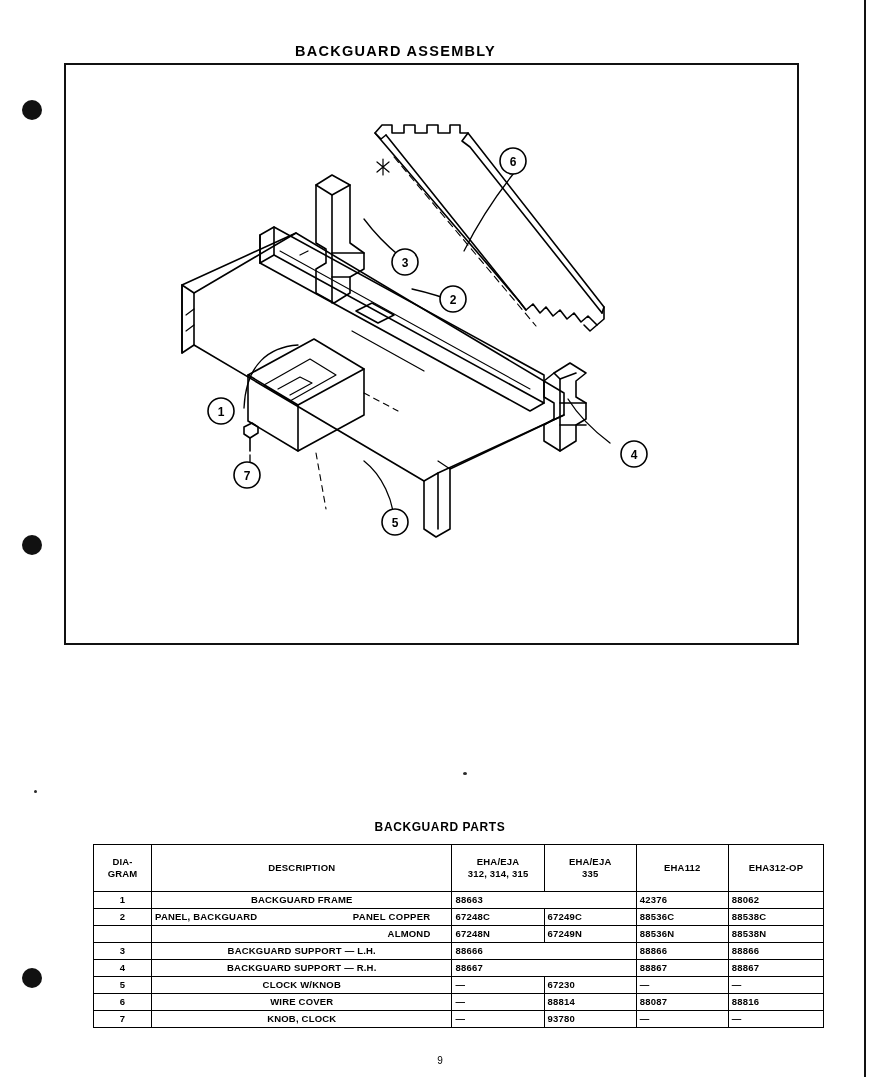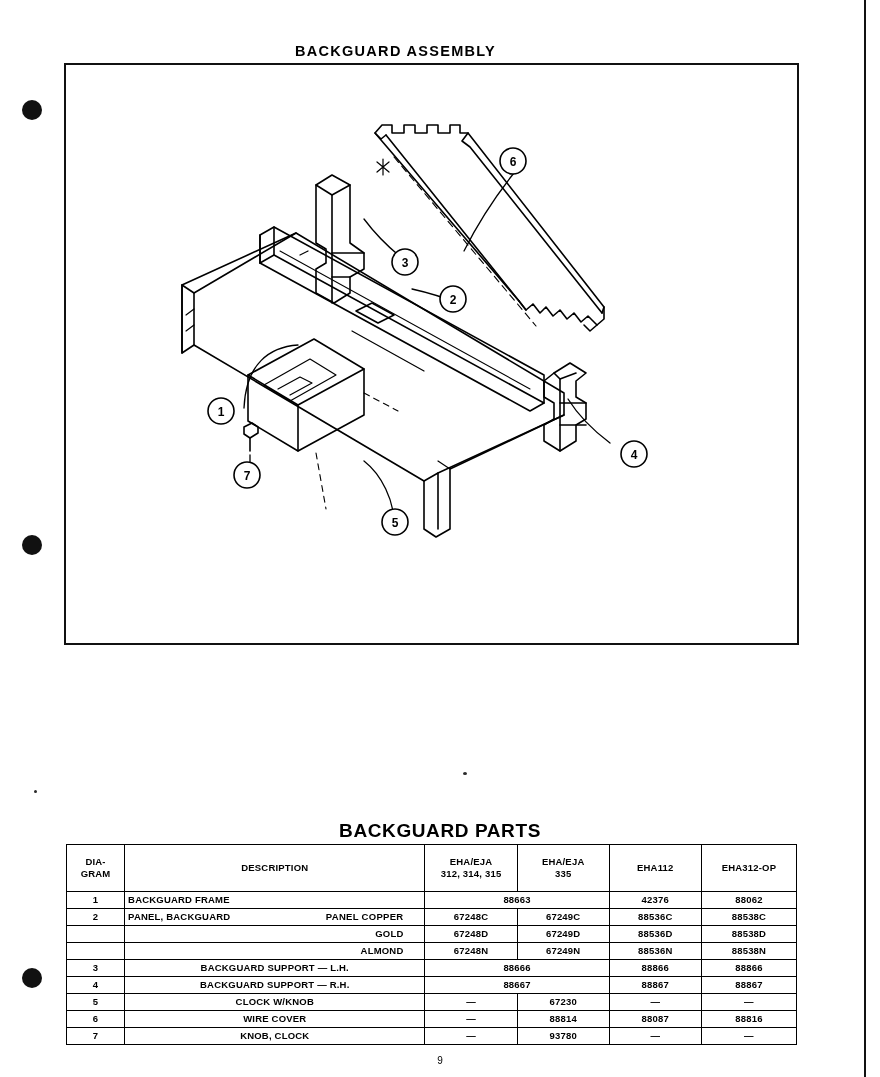--- a/index.html
+++ b/index.html
@@ -87,59 +87,60 @@
     fill: #000;
   }
 
   
   .parts-title {
     position: absolute;
     top: 820px;
     left: 0;
     width: 880px;
     text-align: center;
-    font-size: 19px;
+    font-size: 12px;
     letter-spacing: 0.6px;
     font-weight: bold;
   }
 
   .table-wrap {
     position: absolute;
     left: 66px;
     top: 844px;
     width: 731px;
   }
   table.parts {
     border-collapse: collapse;
     width: 731px;
     table-layout: fixed;
     font-size: 9.5px;
     font-weight: bold;
     letter-spacing: 0.2px;
+    margin-left: 27px;
   }
   table.parts, table.parts th, table.parts td {
     border: 1px solid #000;
   }
   table.parts th {
     text-align: center;
     vertical-align: middle;
     padding: 3px 2px;
     font-size: 9.5px;
     line-height: 1.25;
     height: 40px;
   }
   table.parts td {
     padding: 1px 3px;
     height: 14px;
     line-height: 1.1;
   }
   td.c-dia { text-align: center; width: 58px; }
-  td.c-desc { text-align: left; padding-left: 12px; }
+  td.c-desc { text-align: center; padding-left: 12px; }
   td.c-desc-center { text-align: center; }
-  td.c-val { text-align: center; }
+  td.c-val { text-align: left; }
   .col-desc { width: 300px; }
   .col-a { width: 92px; }
   .col-b { width: 92px; }
   .col-c { width: 92px; }
   .col-d { width: 95px; }
 
   .desc-split {
     display: flex;
     justify-content: space-between;
     align-items: baseline;
@@ -336,32 +337,20 @@
             <span>PANEL, BACKGUARD</span>
             <span class="sub">PANEL COPPER</span>
           </div>
         </td>
         <td class="c-val">67248C</td>
         <td class="c-val">67249C</td>
         <td class="c-val">88536C</td>
         <td class="c-val">88538C</td>
       </tr>
 
-      <tr>
-        <td class="c-dia"></td>
-        <td class="c-desc">
-          <div class="desc-sub-only">
-            <span class="sub">GOLD</span>
-          </div>
-        </td>
-        <td class="c-val">67248D</td>
-        <td class="c-val">67249D</td>
-        <td class="c-val">88536D</td>
-        <td class="c-val">88538D</td>
-      </tr>
 
       <tr>
         <td class="c-dia"></td>
         <td class="c-desc">
           <div class="desc-sub-only">
             <span class="sub">ALMOND</span>
           </div>
         </td>
         <td class="c-val">67248N</td>
         <td class="c-val">67249N</td>

